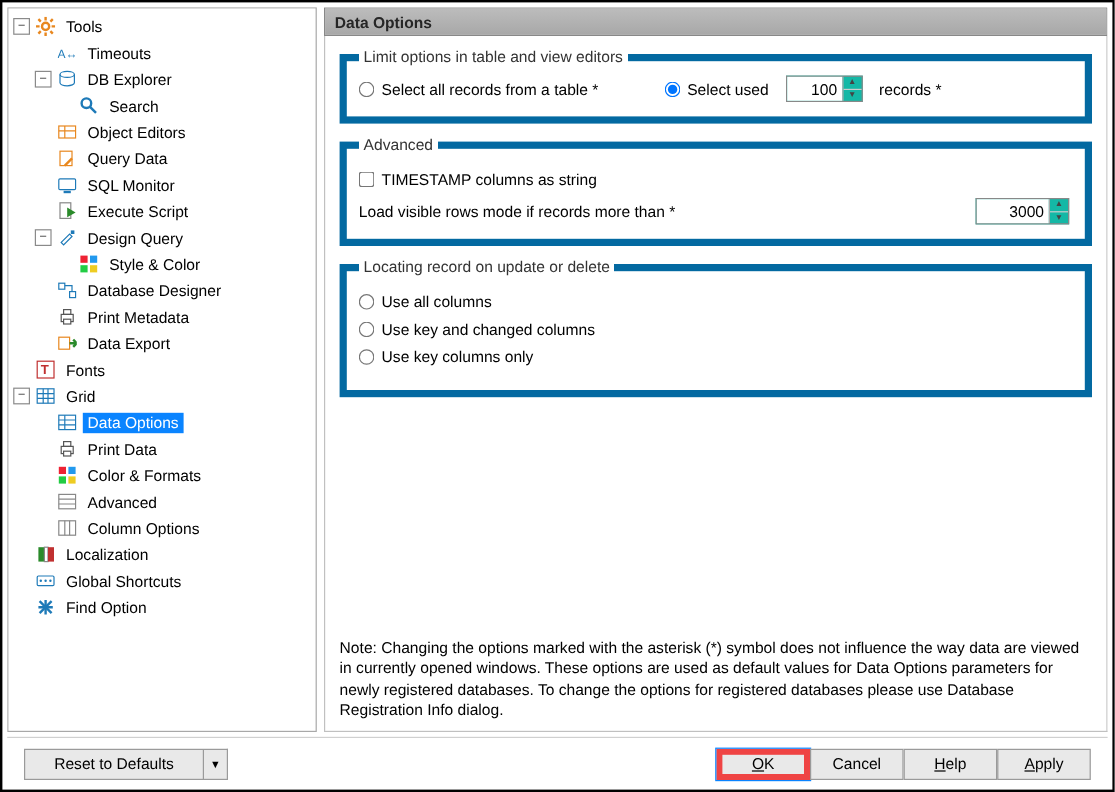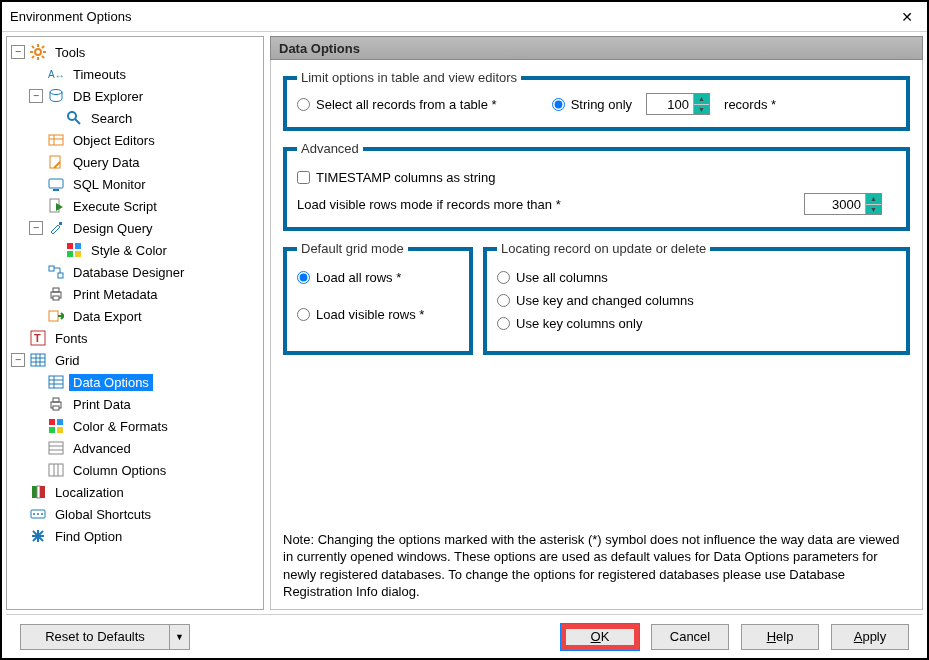--- a/index.html
+++ b/index.html
@@ -20,39 +20,39 @@
   .twisty { width:14px; height:14px; border:1px solid #8a8a8a; color:#555; font-size:10px; line-height:10px; display:flex; align-items:center; justify-content:center; margin:0 2px 0 2px; text-align:center; font-family: monospace; background:#fff; flex:0 0 auto; }
   .twisty.none { border:none; color:transparent; }
   .icon { width:18px; height:18px; margin:0 4px 0 2px; display:inline-flex; align-items:center; justify-content:center; flex:0 0 auto; }
   .label { padding:1px 4px; border-radius:0; }
   .row.selected .label { background:#0a84ff; color:#fff; }
 
   .panel { flex:1; display:flex; flex-direction:column; overflow:hidden; }
   .panel-header { background:linear-gradient(#bcbcbc,#a8a8a8); border:1px solid #888; height:24px; display:flex; align-items:center; padding:0 8px; font-weight:700; color:#262626; }
   .panel-body { flex:1; border:1px solid #c0c0c0; border-top:none; padding:10px 12px 8px 12px; position:relative; display:flex; flex-direction:column; }
 
-  fieldset.group { border:4px solid #0369a1; margin:0 0 10px 0; padding:8px 24px 12px 10px; }
+  fieldset.group { border:6px solid #0369a1; margin:0 0 10px 0; padding:8px 13px 12px 10px; }
   fieldset.group > legend { padding:0 4px; color:#333; }
   input[type=radio], input[type=checkbox] { margin:0 6px 0 0; vertical-align:middle; }
   label.inline { display:inline-flex; align-items:center; margin-right:18px; }
 
   .spin { display:inline-flex; align-items:stretch; border:1px solid #888; height:22px; background:#14b8a6; }
   .spin input { border:none; width:46px; text-align:right; padding:0 4px; font-family:inherit; font-size:13px; outline:none; }
   .spin .updown { width:16px; border-left:1px solid #aaa; display:flex; flex-direction:column; }
   .spin .updown div { flex:1; display:flex; align-items:center; justify-content:center; font-size:7px; color:#444; cursor:default; user-select:none; }
   .spin .updown div:first-child { border-bottom:1px solid #ccc; }
 
   .adv-row { display:flex; align-items:center; justify-content:space-between; margin-top:6px; }
 
   .two-col { display:flex; gap:10px; }
   .two-col fieldset { flex:1; }
 
   .note { margin-top:auto; font-size:13px; color:#000; line-height:1.35; padding-top:8px; }
 
-  .buttonbar { height:44px; border-top:1px solid #d0d0d0; display:flex; align-items:center; padding:0 14px; gap:12px; margin-top:4px; }
+  .buttonbar { height:44px; border-top:1px solid #d0d0d0; display:flex; align-items:center; padding:0 14px; gap:0; margin-top:4px; }
   .buttonbar .spacer { flex:1; }
   button.btn { height:26px; min-width:78px; padding:0 12px; background:#e9e9e9; border:1px solid #9a9a9a; font-family:inherit; font-size:13px; cursor:default; }
   button.btn.default { border:5px solid #ef4444; outline:1px solid #0a84ff; }
   .reset-wrap { display:flex; }
   .reset-wrap .drop { width:20px; min-width:20px; border-left:none; font-size:9px; padding:0; }
 
   
   .ico-gear   { color:#e8871e; }
   .ico-db     { color:#1e7ab8; }
   .ico-search { color:#1e7ab8; }
@@ -61,26 +61,20 @@
   .ico-orange { color:#e8871e; }
   .ico-green  { color:#2a8a2a; }
   .ico-red    { color:#c03030; }
   .ico-blue   { color:#1e7ab8; }
   svg { display:block; }
 </style>
 </head>
 <body>
 
 <div class="window">
-  <div class="titlebar">
-    <div class="title">Environment Options</div>
-    <div class="close">
-        <span>✕</span>
-      </div>
-  </div>
 
   <div class="body">
     <div class="split">
 
       <div class="tree-wrap">
         <div class="tree">
           <ul>
             <li>
               <div class="row">
                 <span class="twisty">−</span>
@@ -404,21 +398,21 @@
           <fieldset class="group">
             <legend>Limit options in table and view editors</legend>
             <div style="display:flex; align-items:center; gap:37px;">
               <label class="inline">
                 <input type="radio" name="limit" style="">
                   <span>Select all records from a table *</span>
               </label>
               <div style="display:flex; align-items:center; gap:14px;">
                 <label class="inline" style="margin-right:0">
                   <input type="radio" name="limit" checked="" style="">
-                    <span>String only</span>
+                    <span>Select used</span>
                 </label>
                 <span class="spin">
                   <input type="text" value="100" style="">
                   <span class="updown">
                       <div>▲</div>
                       <div>▼</div>
                     </span>
                 </span>
                 <span>records *</span>
               </div>
@@ -437,31 +431,20 @@
                 <input type="text" style="width: 60px;" value="3000">
                 <span class="updown">
                     <div>▲</div>
                     <div>▼</div>
                   </span>
               </span>
             </div>
           </fieldset>
 
           <div class="two-col">
-            <fieldset class="group" style="flex:0 0 190px">
-              <legend>Default grid mode</legend>
-              <div style="margin:6px 0 20px 0;"><label class="inline">
-                    <input type="radio" name="gridmode" checked="" style="">
-                    <span>Load all rows *</span>
-                  </label></div>
-              <div><label class="inline">
-                    <input type="radio" name="gridmode" style="">
-                    <span>Load visible rows *</span>
-                  </label></div>
-            </fieldset>
             <fieldset class="group">
               <legend>Locating record on update or delete</legend>
               <div style="margin:6px 0;"><label class="inline">
                     <input type="radio" name="locate" style="">
                     <span>Use all columns</span>
                   </label></div>
               <div style="margin:6px 0;"><label class="inline">
                     <input type="radio" name="locate" style="">
                     <span>Use key and changed columns</span>
                   </label></div>

